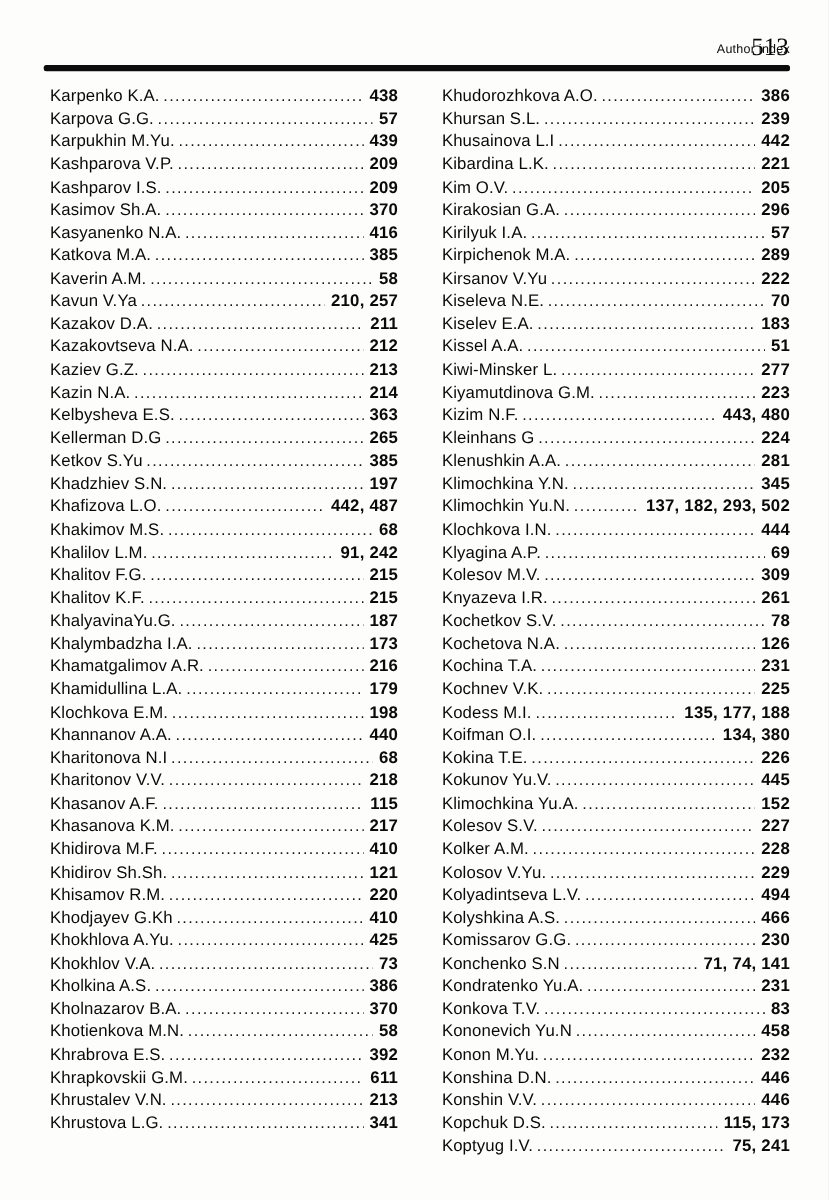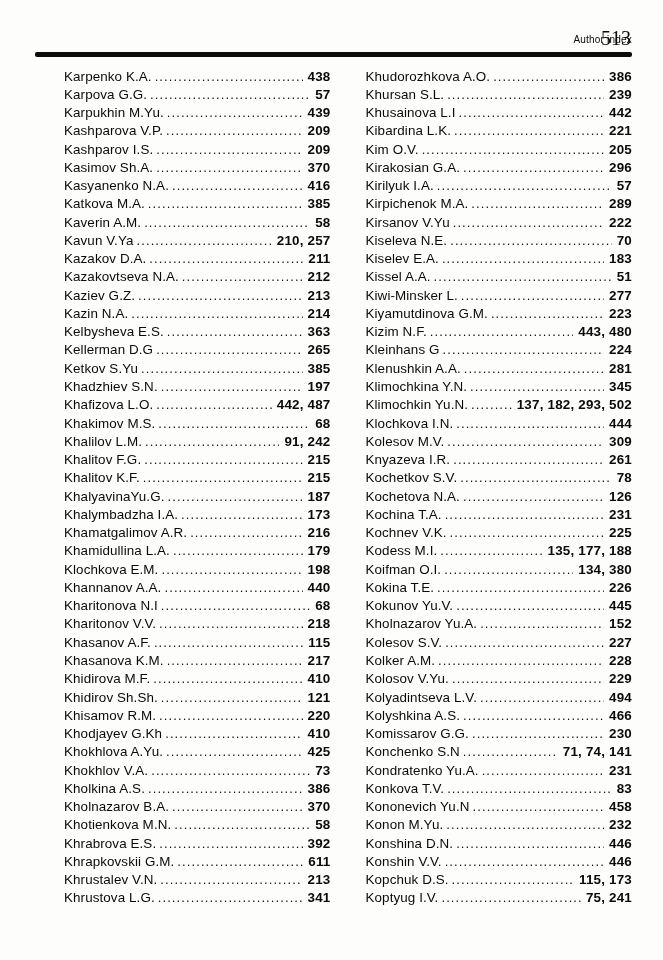--- a/index.html
+++ b/index.html
@@ -40,21 +40,21 @@
     line-height: 1;
   }
   .header-rule {
     height: 4.5px;
     background: #0c0c0c;
     margin: 4px 31px 0 35px;
     border-radius: 2px;
   }
   .columns {
     display: flex;
-    margin: 11px 31px 0 64px;
+    margin: 11px 31px 0 40px;
     gap: 35px;
   }
   .column {
     flex: 1 1 0;
     min-width: 0;
   }
   .entry-row {
     display: flex;
     align-items: baseline;
     line-height: 18.28px;
@@ -421,20 +421,25 @@
           <span class="entry-name">Klimochkin Yu.N.</span>
           <span class="entry-leader"></span>
           <span class="entry-pages">137, 182, 293, 502</span>
         </div>
         <div class="entry-row">
           <span class="entry-name">Klochkova I.N.</span>
           <span class="entry-leader"></span>
           <span class="entry-pages">444</span>
         </div>
         <div class="entry-row">
+          <span class="entry-name">Klyagina A.P.</span>
+          <span class="entry-leader"></span>
+          <span class="entry-pages">69</span>
+        </div>
+        <div class="entry-row">
           <span class="entry-name">Kolesov M.V.</span>
           <span class="entry-leader"></span>
           <span class="entry-pages">309</span>
         </div>
         <div class="entry-row">
           <span class="entry-name">Knyazeva I.R.</span>
           <span class="entry-leader"></span>
           <span class="entry-pages">261</span>
         </div>
         <div class="entry-row">
@@ -471,21 +476,21 @@
           <span class="entry-name">Kokina T.E.</span>
           <span class="entry-leader"></span>
           <span class="entry-pages">226</span>
         </div>
         <div class="entry-row">
           <span class="entry-name">Kokunov Yu.V.</span>
           <span class="entry-leader"></span>
           <span class="entry-pages">445</span>
         </div>
         <div class="entry-row">
-          <span class="entry-name">Kholnazarov Yu.A.</span>
+          <span class="entry-name">Klimochkina Yu.A.</span>
           <span class="entry-leader"></span>
           <span class="entry-pages">152</span>
         </div>
         <div class="entry-row">
           <span class="entry-name">Kolesov S.V.</span>
           <span class="entry-leader"></span>
           <span class="entry-pages">227</span>
         </div>
         <div class="entry-row">
           <span class="entry-name">Kolker A.M.</span>

